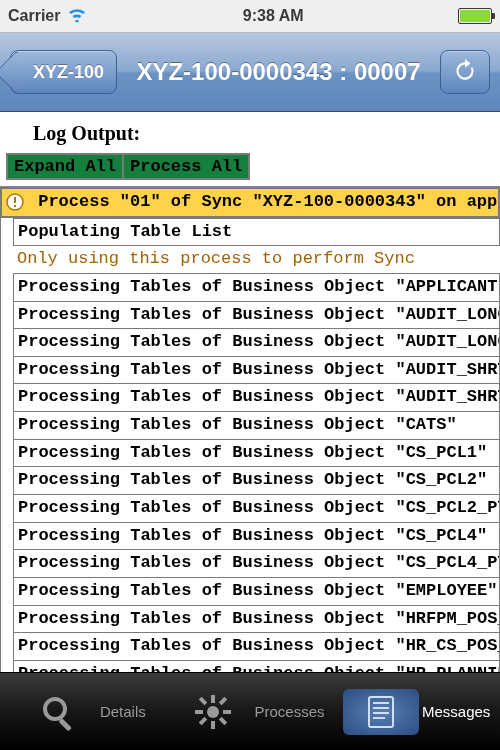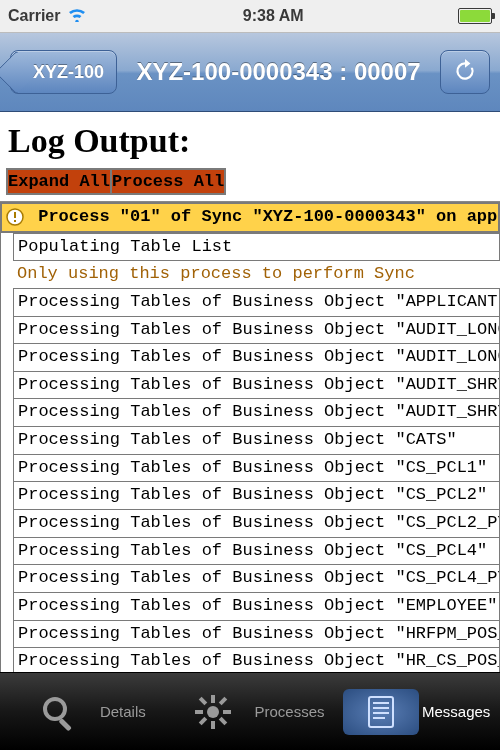--- a/index.html
+++ b/index.html
@@ -19,30 +19,30 @@
   .navbar { height: 79px; background: linear-gradient(#b7c7de 0%, #8aa9d0 48%, #6a92c4 52%, #5e87bd 100%); border-bottom: 1px solid #2e4c77; display: flex; align-items: center; padding: 0 10px; gap: 10px; position: relative; }
   .back-btn { height: 44px; display: flex; align-items: center; background: linear-gradient(#9fb9db, #5d86bf); border: 1px solid #3d6196; border-radius: 8px; color: #fff; font-size: 18px; font-weight: 700; padding: 0 12px 0 22px; position: relative; text-shadow: 0 -1px 0 rgba(0,0,0,.35); box-shadow: inset 0 1px 0 rgba(255,255,255,.3); }
   .back-btn::before { content: ""; position: absolute; left: -10px; top: 6px; width: 30px; height: 30px; background: linear-gradient(135deg, #9fb9db, #5d86bf); border: 1px solid #3d6196; border-right: none; border-top: none; transform: rotate(45deg); border-radius: 4px; z-index: -1; }
   .back-btn { overflow: visible; z-index: 1; }
   .nav-title { flex: 1; color: #fff; font-size: 24px; font-weight: 700; text-align: center; text-shadow: 0 -1px 0 rgba(0,0,0,.4); white-space: nowrap; overflow: hidden; }
   .refresh-btn { width: 50px; height: 44px; background: linear-gradient(#9fb9db, #5d86bf); border: 1px solid #3d6196; border-radius: 8px; display: flex; align-items: center; justify-content: center; box-shadow: inset 0 1px 0 rgba(255,255,255,.3); }
   .refresh-btn svg { width: 26px; height: 26px; }
 
   
   .content { flex: 1; background: #fff; overflow: hidden; display: flex; flex-direction: column; }
-  .heading { font-family: "Times New Roman", serif; font-size: 34px; font-weight: 700; padding: 10px 8px 8px; }
+  .heading { font-family: "Times New Roman", serif; font-size: 20px; font-weight: 700; padding: 10px 8px 8px; margin-left: 25px; }
   .controls { display: flex; gap: 0; padding: 0 6px 6px; }
-  .ctrl-btn { font-family: "Courier New", monospace; font-weight: 700; font-size: 17px; background: #c2410c; border: 2px solid #7a7a7a; padding: 2px 0; cursor: pointer; }
+  .ctrl-btn { font-family: "Courier New", monospace; font-weight: 700; font-size: 17px; background: #15803d; border: 2px solid #7a7a7a; padding: 2px 6px; cursor: pointer; }
   .ctrl-btn + .ctrl-btn { border-left: 2px solid #7a7a7a; margin-left: -2px; }
 
   .logpane { flex: 1; overflow: hidden; border-top: 1px solid #888; background: #fff; }
   .row { font-family: "Courier New", monospace; font-size: 17px; line-height: 1.45; border: 1px solid #7a7a7a; border-top: none; padding: 1px 4px; white-space: pre; overflow: hidden; text-overflow: clip; }
   .row:first-child { border-top: 1px solid #7a7a7a; }
   .row.warn { background: #ffd24a; font-weight: 700; display: flex; align-items: center; gap: 4px; border-width: 2px; }
-  .row.bold { font-weight: 400; }
+  .row.bold { font-weight: 700; }
   .row.plain { color: #a16207; border: none; font-weight: 400; }
   .warn-icn { display: inline-flex; width: 18px; height: 18px; }
   .indent2 .row { margin-left: 12px; }
   .indent2 { border-left: 1px solid #7a7a7a; margin-left: 0; }
 
   
   .tabbar { height: 78px; background: linear-gradient(#3b3b3b, #171717 50%, #000); display: flex; border-top: 1px solid #000; }
   .tab { flex: 1; display: flex; flex-direction: row; align-items: center; justify-content: center; gap: 3px; color: #9a9a9a; font-size: 15px; }
   .tab.active { color: #fff; }
   .tab.active .tab-icn-wrap { background: radial-gradient(#5a7eb5, #2b4d80); border-radius: 6px; padding: 4px 18px; }

